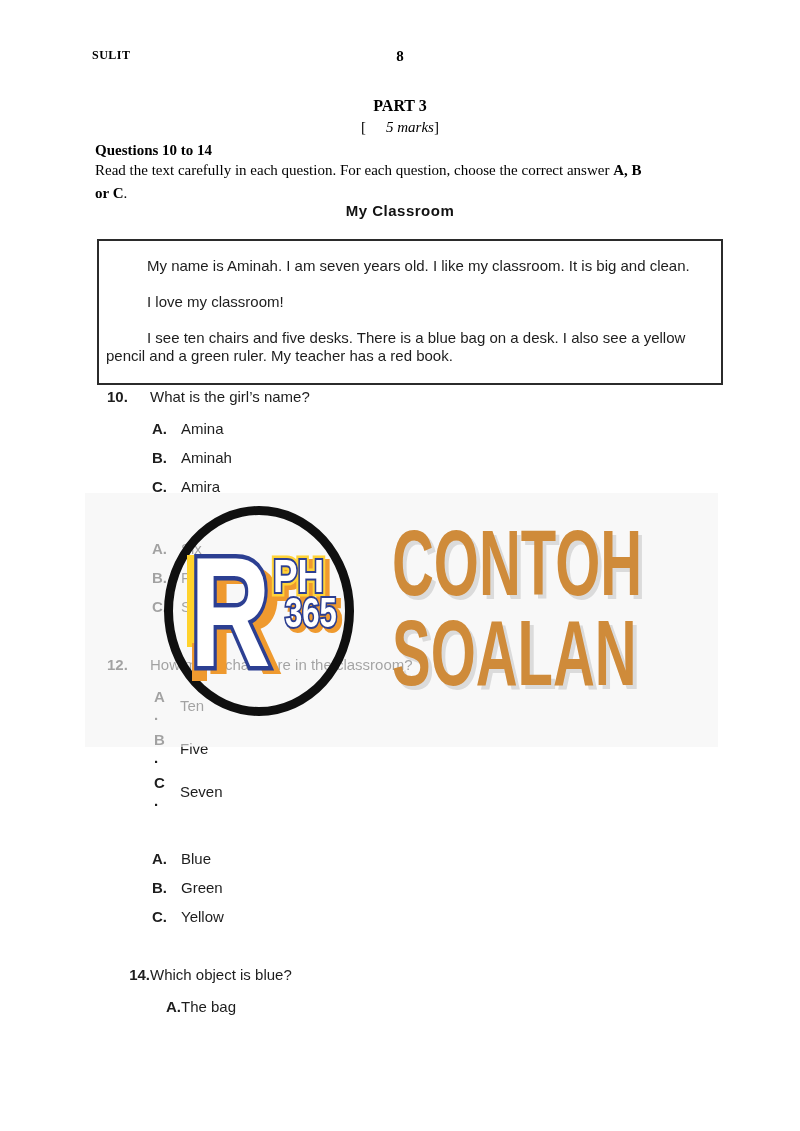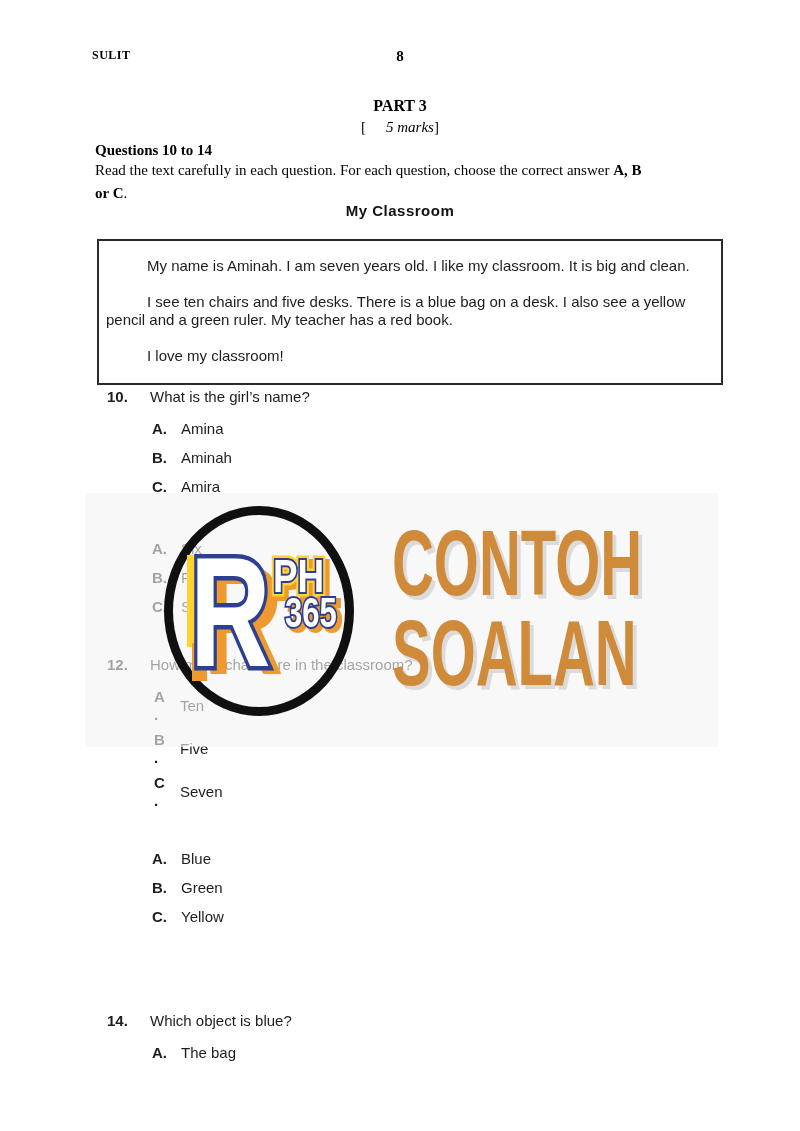--- a/index.html
+++ b/index.html
@@ -68,22 +68,22 @@
 <div class="abs serif b center part-title">PART 3</div>
 <div class="abs serif center marks-line"><span>[</span><span class="it">5 marks</span><span>]</span></div>
 
 <div class="abs serif b qrange">Questions 10 to 14</div>
 <div class="abs serif instr1"><span>Read the text carefully in each question. For each question, choose the correct answer </span><span class="b">A, B</span></div>
 <div class="abs serif instr2"><span class="b">or C</span><span>.</span></div>
 
 <div class="abs center passage-title">My Classroom</div>
 <div class="abs passage-box">
   <p>My name is Aminah. I am seven years old. I like my classroom. It is big and clean.</p>
+  <p>I love my classroom!</p>
   <p>I see ten chairs and five desks. There is a blue bag on a desk. I also see a yellow pencil and a green ruler. My teacher has a red book.</p>
-  <p>I love my classroom!</p>
 </div>
 
 <div class="q" style="top:388px;">
   <div class="q-line">
     <span class="qnum">10.</span>
     <span class="qtext">What is the girl’s name?</span>
   </div>
   <div class="opt first">
       <span class="letter">A.</span>
       <span>Amina</span>
@@ -149,21 +149,21 @@
   <div class="opt">
       <span class="letter">B.</span>
       <span>Green</span>
     </div>
   <div class="opt">
       <span class="letter">C.</span>
       <span>Yellow</span>
     </div>
 </div>
 
-<div class="q" style="top:1012px;">
+<div class="q" style="top:966px;text-align:right;">
   <div class="q-line">
     <span class="qnum">14.</span>
     <span class="qtext">Which object is blue?</span>
   </div>
   <div class="opt first">
       <span class="letter">A.</span>
       <span>The bag</span>
     </div>
 </div>
 

